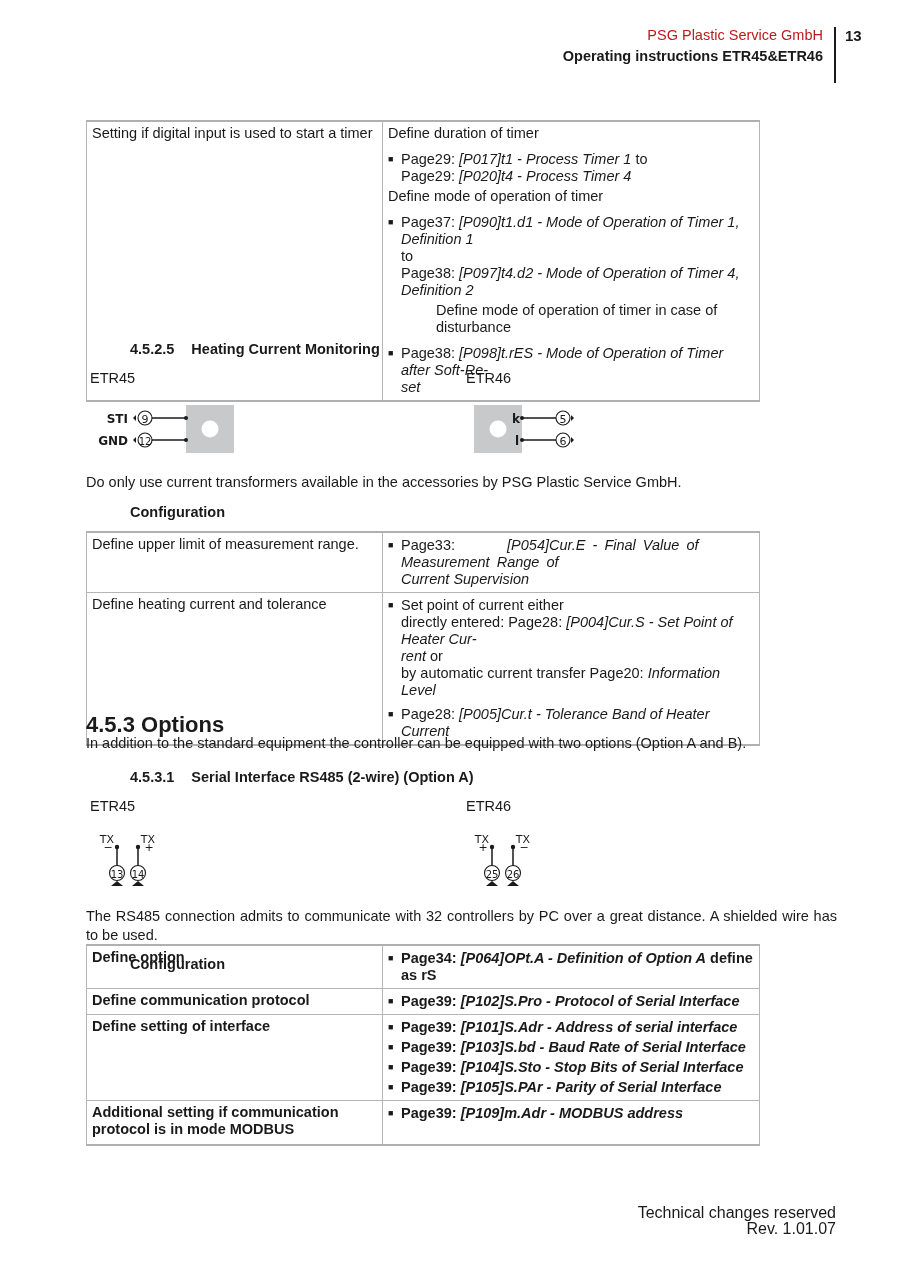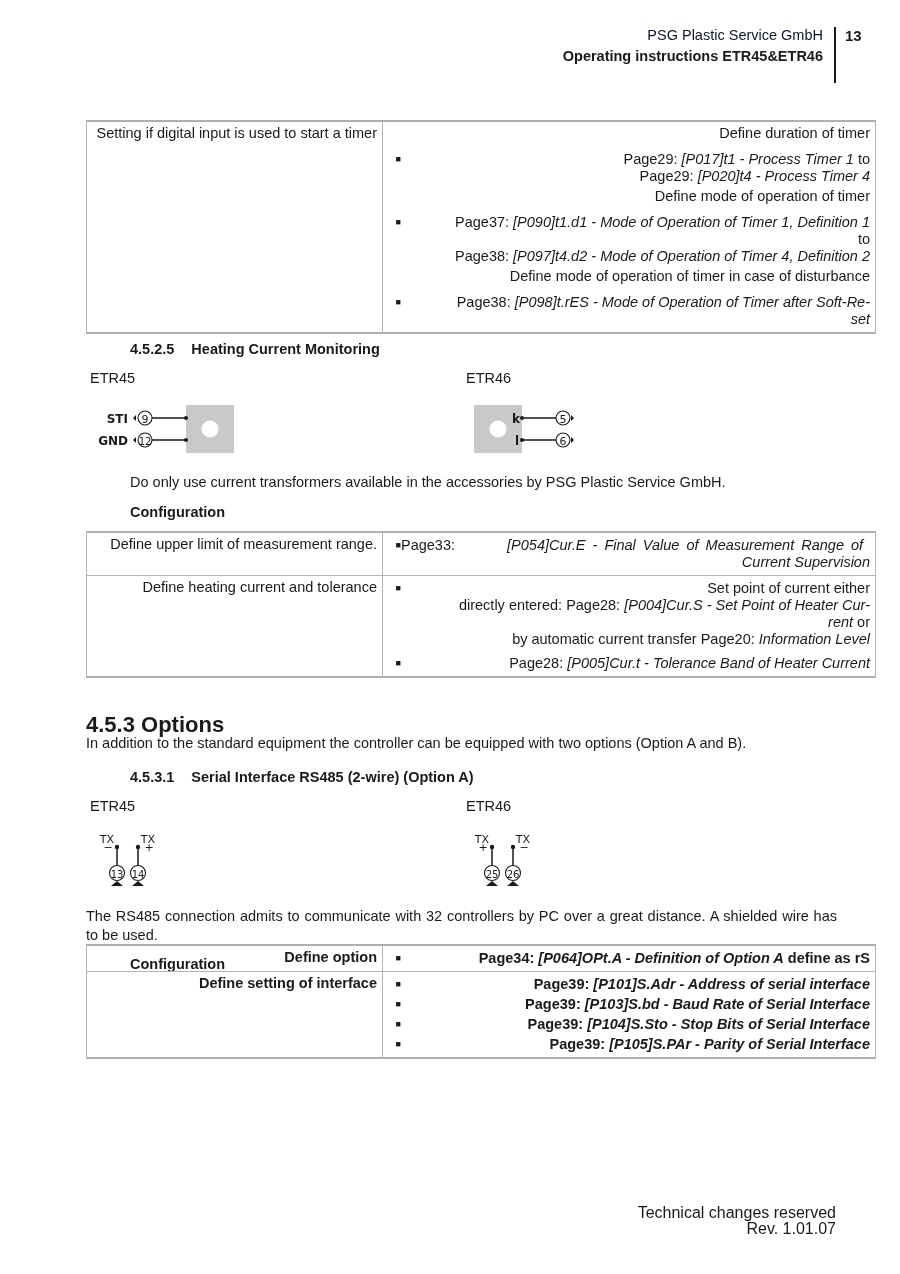--- a/index.html
+++ b/index.html
@@ -1,27 +1,27 @@
 <!DOCTYPE html>
 <html><head>
 <meta charset="utf-8">
 <style>
   * { box-sizing: border-box; margin: 0; padding: 0; }
   html, body { width: 900px; height: 1274px; background: #ffffff; }
   body { position: relative; font-family: "Liberation Sans", sans-serif; color: #1a1a1a; font-size: 14.5px; overflow: hidden; }
   .abs { position: absolute; }
 
   
-  .hdr-company { right: 77px; top: 27px; color: #0f172a; font-size: 14.5px; text-align: left; white-space: nowrap; }
+  .hdr-company { right: 77px; top: 27px; color: #b91c1c; font-size: 14.5px; text-align: left; white-space: nowrap; }
   .hdr-title { right: 77px; top: 48px; font-weight: bold; font-size: 14.5px; text-align: right; white-space: nowrap; margin-left: 11px; }
   .hdr-rule { left: 834px; top: 27px; width: 1.5px; height: 56px; background: #1a1a1a; }
   .hdr-page { left: 845px; top: 27px; font-weight: bold; font-size: 15px; }
 
   
-  table.cfg { position: absolute; left: 86px; width: 790px; border-collapse: collapse; font-size: 14.5px; text-align: right; }
+  table.cfg { position: absolute; left: 86px; width: 674px; border-collapse: collapse; font-size: 14.5px; }
   table.cfg td { border: 1px solid #b5b5b5; vertical-align: top; padding: 3px 5px 4px 5px; line-height: 17px; }
   table.cfg { border-top: 2px solid #b0b0b0; border-bottom: 2px solid #b0b0b0; }
   table.cfg td.c1 { width: 296px; }
   .bl { display: flex; margin-top: 1px; }
   .bl .sq { width: 13px; flex: 0 0 13px; font-size: 9px; line-height: 17px; }
   .bl .tx { flex: 1; }
   .gap { height: 8px; }
   .it { font-style: italic; }
   .just { text-align: justify; }
 
@@ -108,21 +108,21 @@
   <line x1="48" y1="15" x2="82" y2="15" stroke="#1a1a1a" stroke-width="1.3"></line>
   <line x1="48" y1="37" x2="82" y2="37" stroke="#1a1a1a" stroke-width="1.3"></line>
   <circle cx="89" cy="15" r="7" fill="#fff" stroke="#1a1a1a" stroke-width="1.1"></circle>
   <text x="89" y="19.5" font-family="DejaVu Sans, sans-serif" font-size="11" text-anchor="middle" fill="#1a1a1a">5</text>
   <circle cx="89" cy="37" r="7" fill="#fff" stroke="#1a1a1a" stroke-width="1.1"></circle>
   <text x="89" y="41.5" font-family="DejaVu Sans, sans-serif" font-size="11" text-anchor="middle" fill="#1a1a1a">6</text>
   <path d="M97 12 L100 15 L97 18 Z" fill="#1a1a1a"></path>
   <path d="M97 34 L100 37 L97 40 Z" fill="#1a1a1a"></path>
 </svg>
 
-<div class="abs p" style="left:86px; top:473px;margin-left:44px;">Do only use current transformers available in the accessories by PSG Plastic Service GmbH.</div>
+<div class="abs p" style="left:86px; top:473px;">Do only use current transformers available in the accessories by PSG Plastic Service GmbH.</div>
 <div class="abs h4" style="left:86px; top:504px;">Configuration</div>
 
 <table class="cfg" style="top:531px;">
   <tbody>
   <tr>
     <td class="c1"><span>Define upper limit of measurement range.</span></td>
     <td>
       <div class="bl">
             <span class="sq">■</span>
             <span class="tx"><span style="display:flex;justify-content:space-between;">
@@ -203,37 +203,55 @@
       <tr>
     <td class="c1"><span>Define option</span></td>
     <td>
       <div class="bl">
             <span class="sq">■</span>
             <span class="tx"><span>Page34: </span><span class="it">[P064]OPt.A - Definition of Option A</span><span> define as rS</span></span>
           </div>
     </td>
   </tr>
   <tr>
+    <td class="c1"><span>Define communication protocol</span></td>
+    <td>
+      <div class="bl">
+            <span class="sq">■</span>
+            <span class="tx"><span>Page39: </span><span class="it">[P102]S.Pro - Protocol of Serial Interface</span></span>
+          </div>
+    </td>
+  </tr>
+  <tr>
     <td class="c1"><span>Define setting of interface</span></td>
     <td>
       <div class="bl">
             <span class="sq">■</span>
             <span class="tx"><span>Page39: </span><span class="it">[P101]S.Adr - Address of serial interface</span></span>
           </div>
       <div class="bl" style="margin-top:3px;">
             <span class="sq">■</span>
             <span class="tx"><span>Page39: </span><span class="it">[P103]S.bd - Baud Rate of Serial Interface</span></span>
           </div>
       <div class="bl" style="margin-top:3px;">
             <span class="sq">■</span>
             <span class="tx"><span>Page39: </span><span class="it">[P104]S.Sto - Stop Bits of Serial Interface</span></span>
           </div>
       <div class="bl" style="margin-top:3px;">
             <span class="sq">■</span>
             <span class="tx"><span>Page39: </span><span class="it">[P105]S.PAr - Parity of Serial Interface</span></span>
+          </div>
+    </td>
+  </tr>
+  <tr>
+    <td class="c1" style="padding-bottom:6px;"><span>Additional setting if communication protocol is in mode MODBUS</span></td>
+    <td>
+      <div class="bl">
+            <span class="sq">■</span>
+            <span class="tx"><span>Page39: </span><span class="it">[P109]m.Adr - MODBUS address</span></span>
           </div>
     </td>
   </tr>
 </tbody>
   </table>
 
 <div class="abs" style="right:64px; top:1205px; text-align:right; font-size:16px; line-height:16px;">
   <div>Technical changes reserved</div>
   <div>Rev. 1.01.07</div>
 </div>

